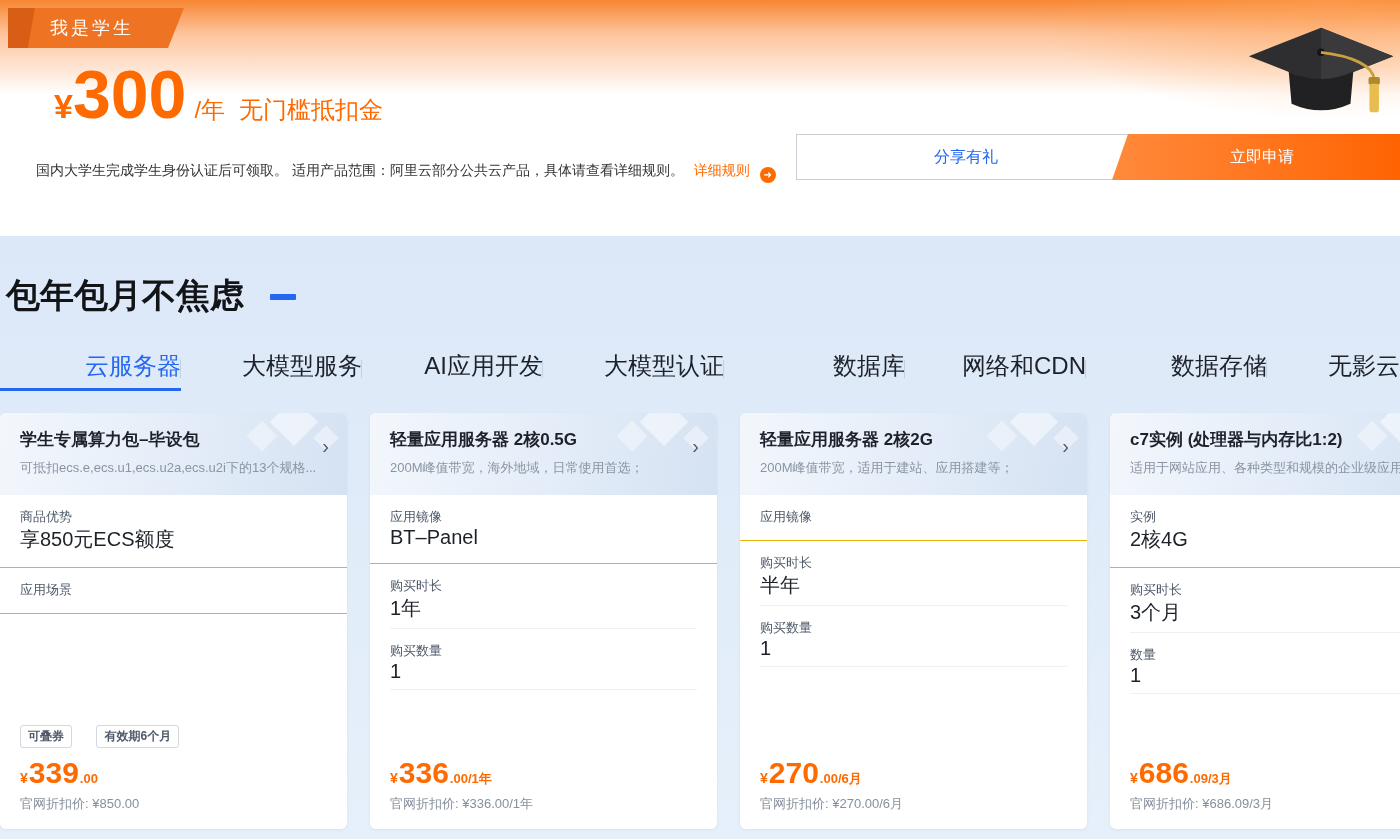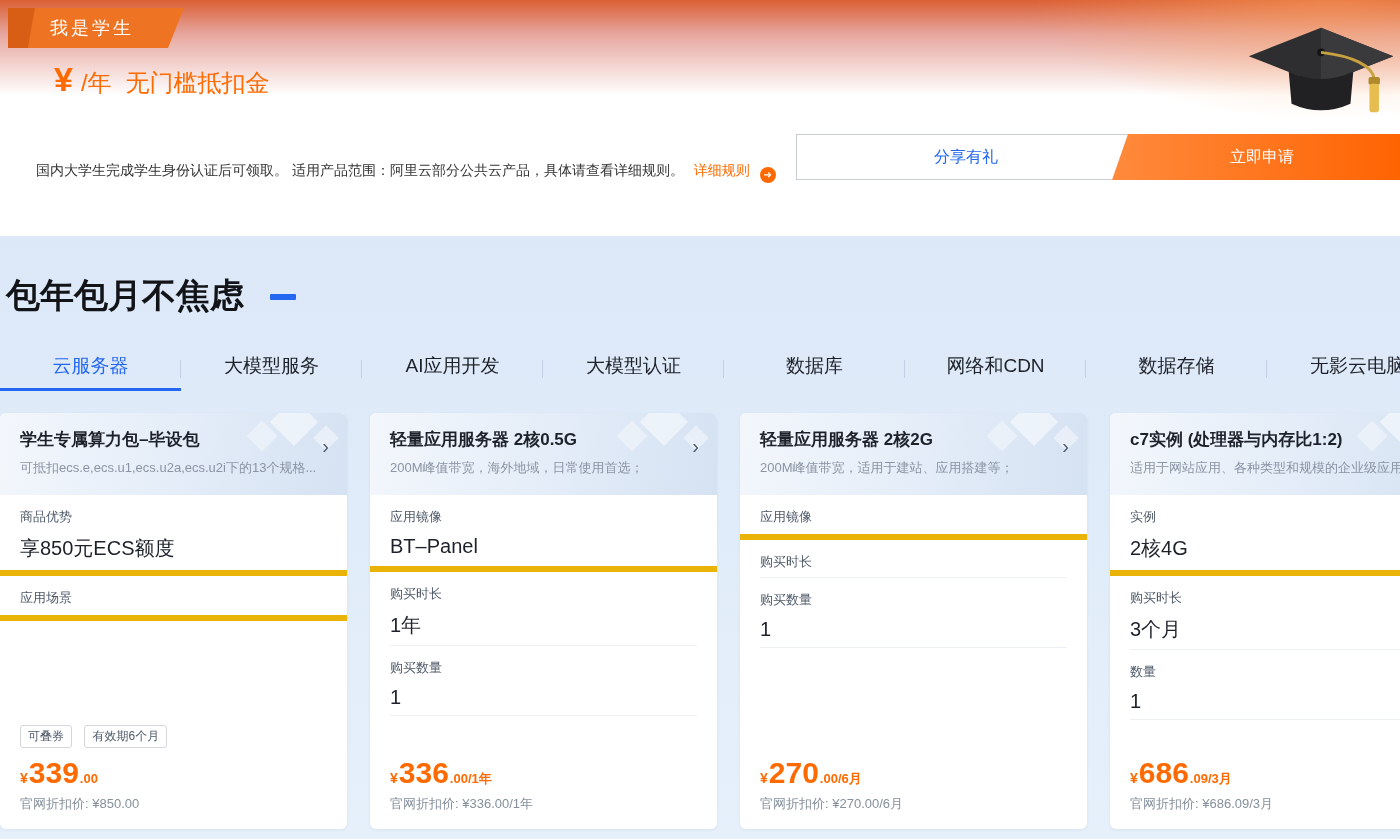--- a/index.html
+++ b/index.html
@@ -1,17 +1,17 @@
 <!DOCTYPE html>
 <html><head>
 <meta charset="utf-8">
 <style>
   * { margin: 0; padding: 0; box-sizing: border-box; }
   body { font-family: "Liberation Sans", sans-serif; background: #fff; }
-  .page { position: relative; width: 1400px; height: 839px; overflow: hidden; background: #b91c1c; }
+  .page { position: relative; width: 1400px; height: 839px; overflow: hidden; background: #f97316; }
 
   
   .hero {
     position: relative; height: 236px;
     background:
       radial-gradient(430px 170px at 1330px 0px, rgba(255,166,92,.50), rgba(255,166,92,0) 70%),
       linear-gradient(180deg, rgba(246,150,72,.55) 0px, rgba(255,240,228,.65) 34px, #ffffff 95px);
   }
   .ribbon {
     position: absolute; left: 8px; top: 8px; width: 176px; height: 40px;
@@ -51,21 +51,21 @@
     background: linear-gradient(180deg, #dce8f8, #e6f0fb);
     overflow: hidden;
   }
   .section-title { padding: 37px 0 0 6px; font-size: 34px; font-weight: 700; color: #121418; }
   .title-dash {
     display: inline-block; width: 26px; height: 6px; background: #2468f2;
     margin-left: 26px; vertical-align: 7px; border-radius: 1px;
   }
   .tabs { display: flex; align-items: stretch; margin-top: 28px; height: 44px; }
   .tab {
-    flex: 0 0 181px; text-align: center; font-size: 19px; color: #1d2129;
+    flex: 0 0 181px; text-align: right; font-size: 24px; color: #1d2129;
     line-height: 38px; cursor: pointer; border-bottom: 3px solid transparent;
   }
   .tab.active { color: #2468f2; font-weight: 500; border-bottom-color: #2468f2; }
   .tab-divider { width: 1px; height: 18px; background: #c3cfe3; align-self: center; flex: 0 0 1px; margin-left: -1px; }
 
   
   .cards { display: flex; gap: 23px; margin-top: 22px; width: max-content; }
   .card {
     flex: 0 0 347px; width: 347px; height: 416px; background: #fff; border-radius: 6px;
     box-shadow: 0 1px 3px rgba(31,56,88,.07); display: flex; flex-direction: column;
@@ -81,49 +81,50 @@
   .card-subtitle {
     position: relative; z-index: 1; margin-top: 8px; font-size: 13px; color: #8a94a3;
     white-space: nowrap; overflow: hidden; text-overflow: ellipsis; max-width: 300px;
   }
   .cube { position: absolute; background: rgba(255,255,255,.5); transform: rotate(45deg); z-index: 0; }
   .cube1 { width: 34px; height: 34px; right: 36px; top: -8px; }
   .cube2 { width: 22px; height: 22px; right: 74px; top: 12px; background: rgba(255,255,255,.38); }
   .cube3 { width: 18px; height: 18px; right: 12px; top: 16px; background: rgba(255,255,255,.42); }
 
   .field { margin: 0 20px; padding: 13px 0 6px; border-bottom: 1px solid #edf0f4; }
-  .field.full { margin: 0; padding: 13px 20px 8px; border-bottom: 6px solid #eab308; }
+  .field.full { margin: 0; padding: 13px 20px 14px; border-bottom: 1px solid #eab308; }
   .field-label { font-size: 13px; color: #4e5969; }
-  .field-value { margin-top: 9px; font-size: 20px; color: #1d2129; }
+  .field-value { font-size: 20px; color: #1d2129; }
 
   .spacer { flex: 1; }
   .tags { padding: 0 20px 10px; }
   .tag {
     display: inline-block; border: 1px solid #d4d7dd; border-radius: 3px; background: #fff;
-    padding: 2px 7px; font-size: 12px; color: #4e5969; margin-right: 8px;
+    padding: 2px 7px; font-size: 12px; color: #4e5969; margin-right: 20px; font-weight: bold;
   }
   .price-area { padding: 0 20px 16px; }
   .card-price { display: flex; align-items: baseline; color: #ff6a00; }
   .p-cur { font-size: 14px; font-weight: 600; }
   .p-amt { font-size: 30px; font-weight: 700; margin: 0 1px; line-height: 1; }
   .p-dec, .p-suf { font-size: 13px; font-weight: 600; }
   .orig-price { margin-top: 7px; font-size: 13px; color: #86909c; }
 </style>
 </head>
 <body>
 
 <div class="page">
 
   <header class="hero">
     <div class="ribbon">
       <span>我是学生</span>
     </div>
 
     <div class="price-line">
       <span class="price-cur">¥</span>
+      <span class="price-amt">300</span>
       <span class="price-unit">/年</span>
       <span class="price-sub">无门槛抵扣金</span>
     </div>
 
     <p class="hero-desc">
       <span>国内大学生完成学生身份认证后可领取。 适用产品范围：阿里云部分公共云产品，具体请查看详细规则。</span>
       <a href="#" class="rules-link">详细规则</a>
       <span class="rules-arrow">➜</span>
     </p>
 
@@ -240,20 +241,21 @@
           <span class="cube cube3"></span>
           <div class="card-title">轻量应用服务器 2核2G</div>
           <span class="card-chevron">›</span>
           <div class="card-subtitle">200M峰值带宽，适用于建站、应用搭建等；</div>
         </div>
         <div class="field full">
           <div class="field-label">应用镜像</div>
         </div>
         <div class="field">
           <div class="field-label">购买时长</div>
+          <div class="field-value">半年</div>
         </div>
         <div class="field">
           <div class="field-label">购买数量</div>
           <div class="field-value">1</div>
         </div>
         <div class="spacer"></div>
         <div class="price-area">
           <div class="card-price">
             <span class="p-cur">¥</span>
             <span class="p-amt">270</span>

